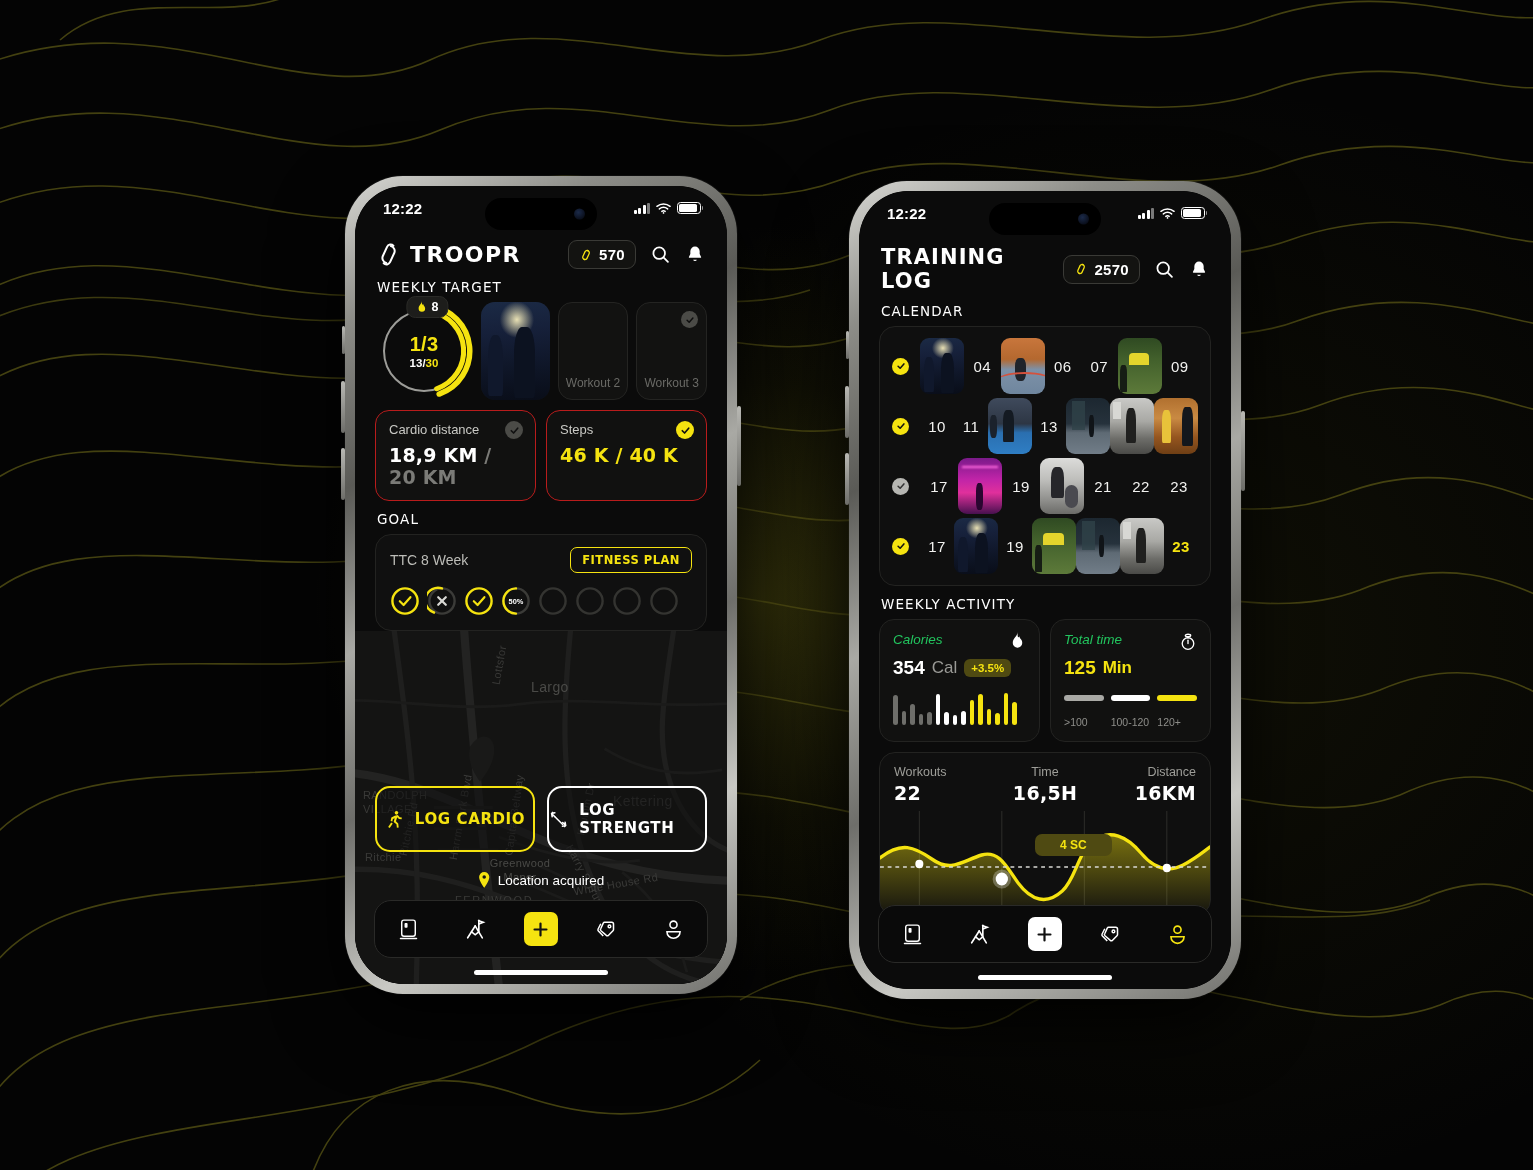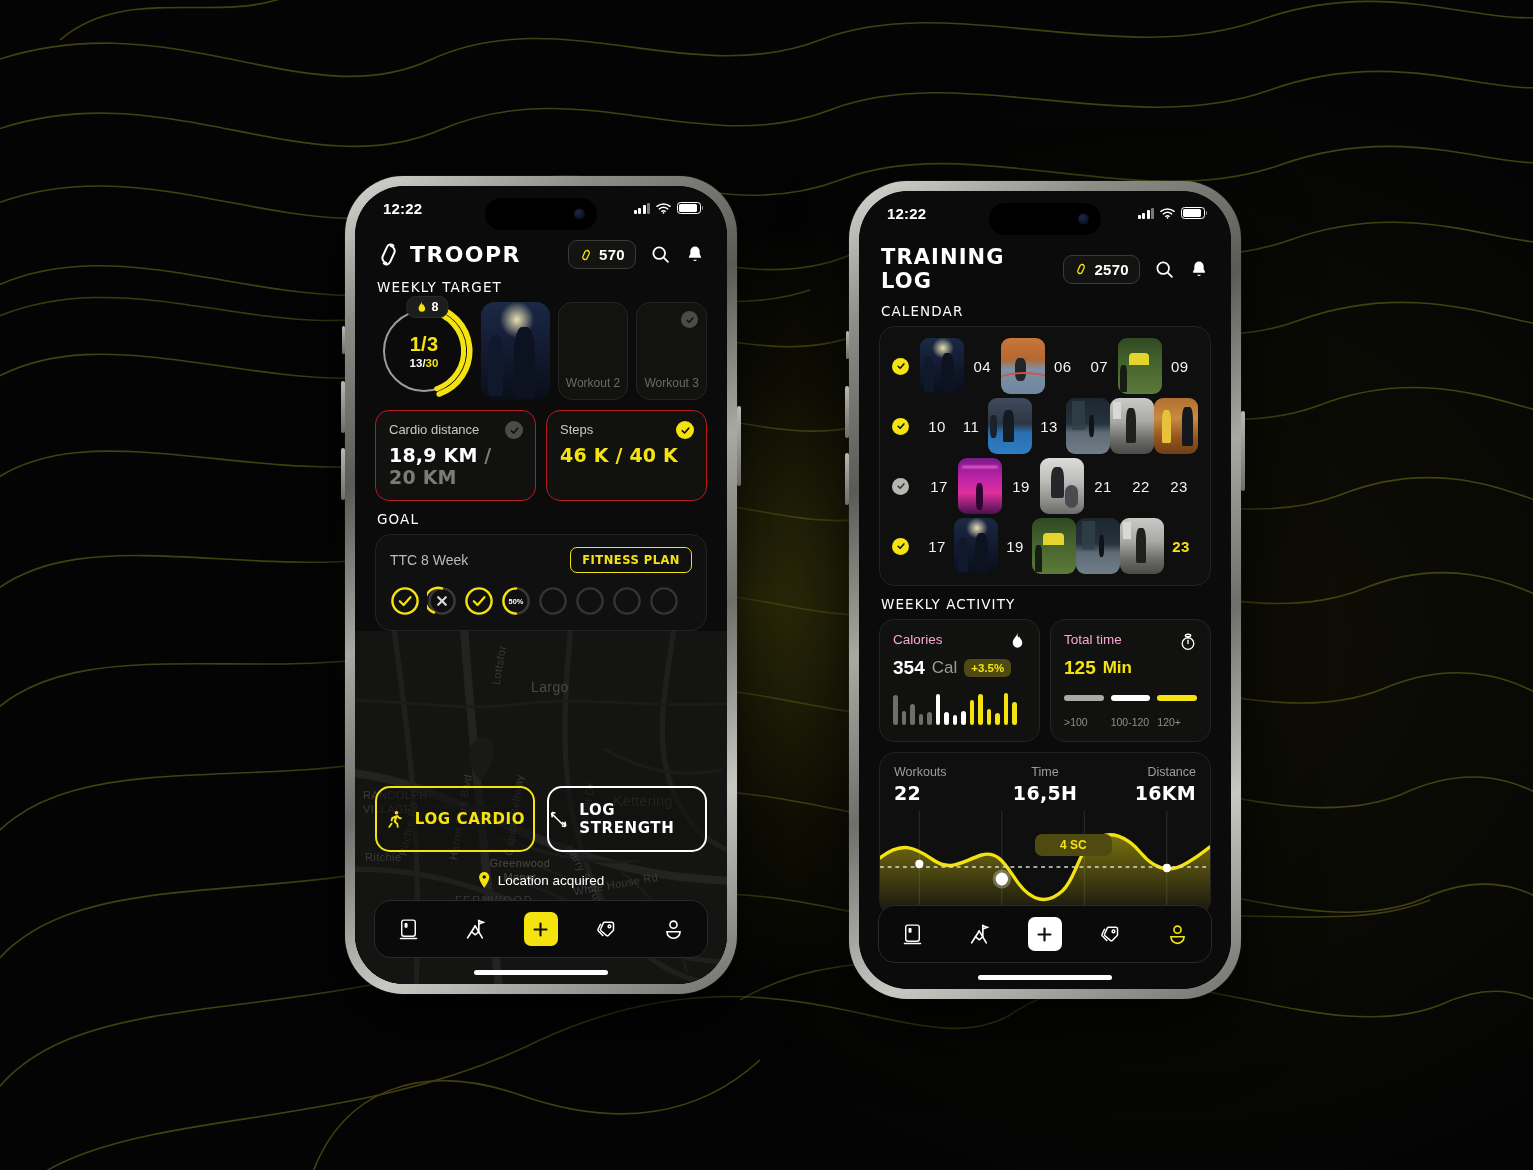--- a/index.html
+++ b/index.html
@@ -259,21 +259,21 @@
     width:44px; height:56px; border-radius:9px; overflow:hidden; position:relative;
   }
 
   
   .wa-row { display:flex; gap:10px; padding: 0 20px; }
   .wa-card {
     flex:1; border:1px solid #232321; border-radius:15px; background:#111110;
     padding: 12px 13px 13px 13px; position:relative; min-height:106px;
   }
   .wa-head { display:flex; align-items:flex-start; justify-content:space-between; }
-  .wa-title { color:#f9a8d4; font-size:13.5px; }
+  .wa-title { color:#22c55e; font-size:13.5px;font-style:italic; }
   .wa-val { margin-top:6px; font-size:19px; display:flex; align-items:center; gap:7px; }
   .wa-val .num { color:#fff; font-weight:800; }
   .wa-val .unit { color:#9a9a96; font-weight:400; font-size:17px; }
   .wa-val.gold .num, .wa-val.gold .unit { color:#F5E310; font-weight:800; }
   .delta {
     background:#4f4a12; color:#F5E310; font-size:11.5px; font-weight:700;
     border-radius:6px; padding:3px 7px;
   }
   .mini-bars { display:flex; align-items:flex-end; gap:4px; height:34px; margin-top:12px; }
   .mini-bars i { width:4.5px; border-radius:2.5px; display:block; }

